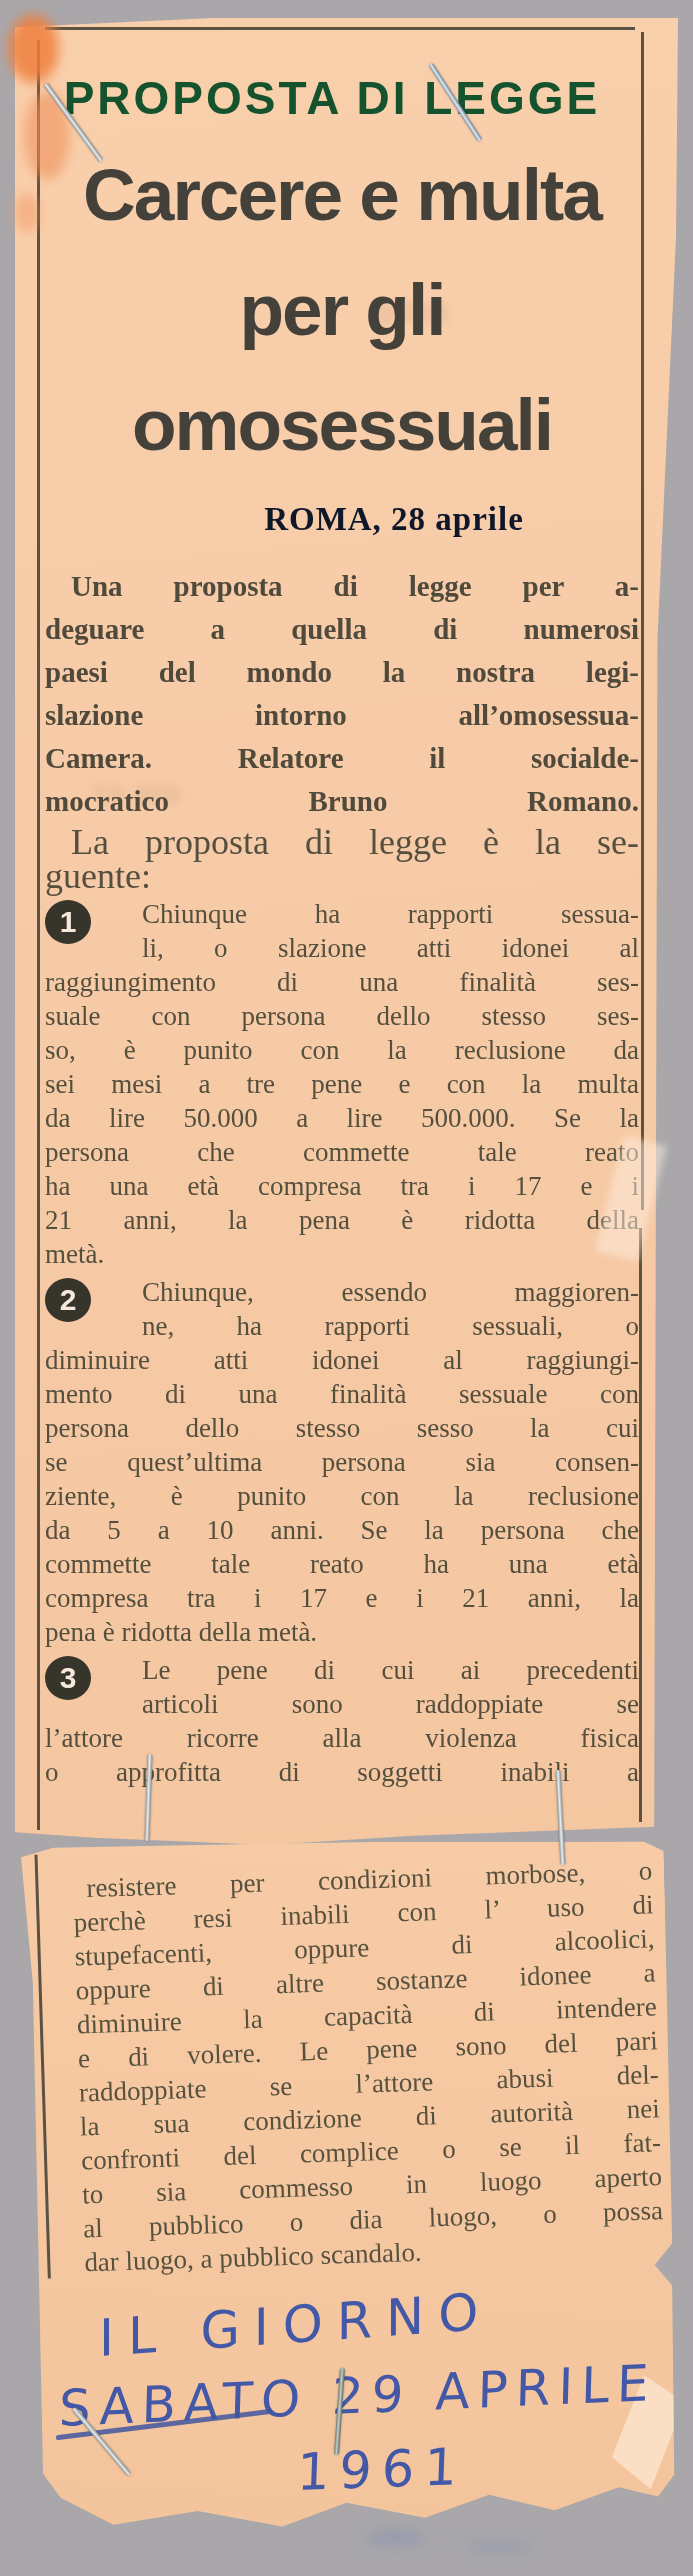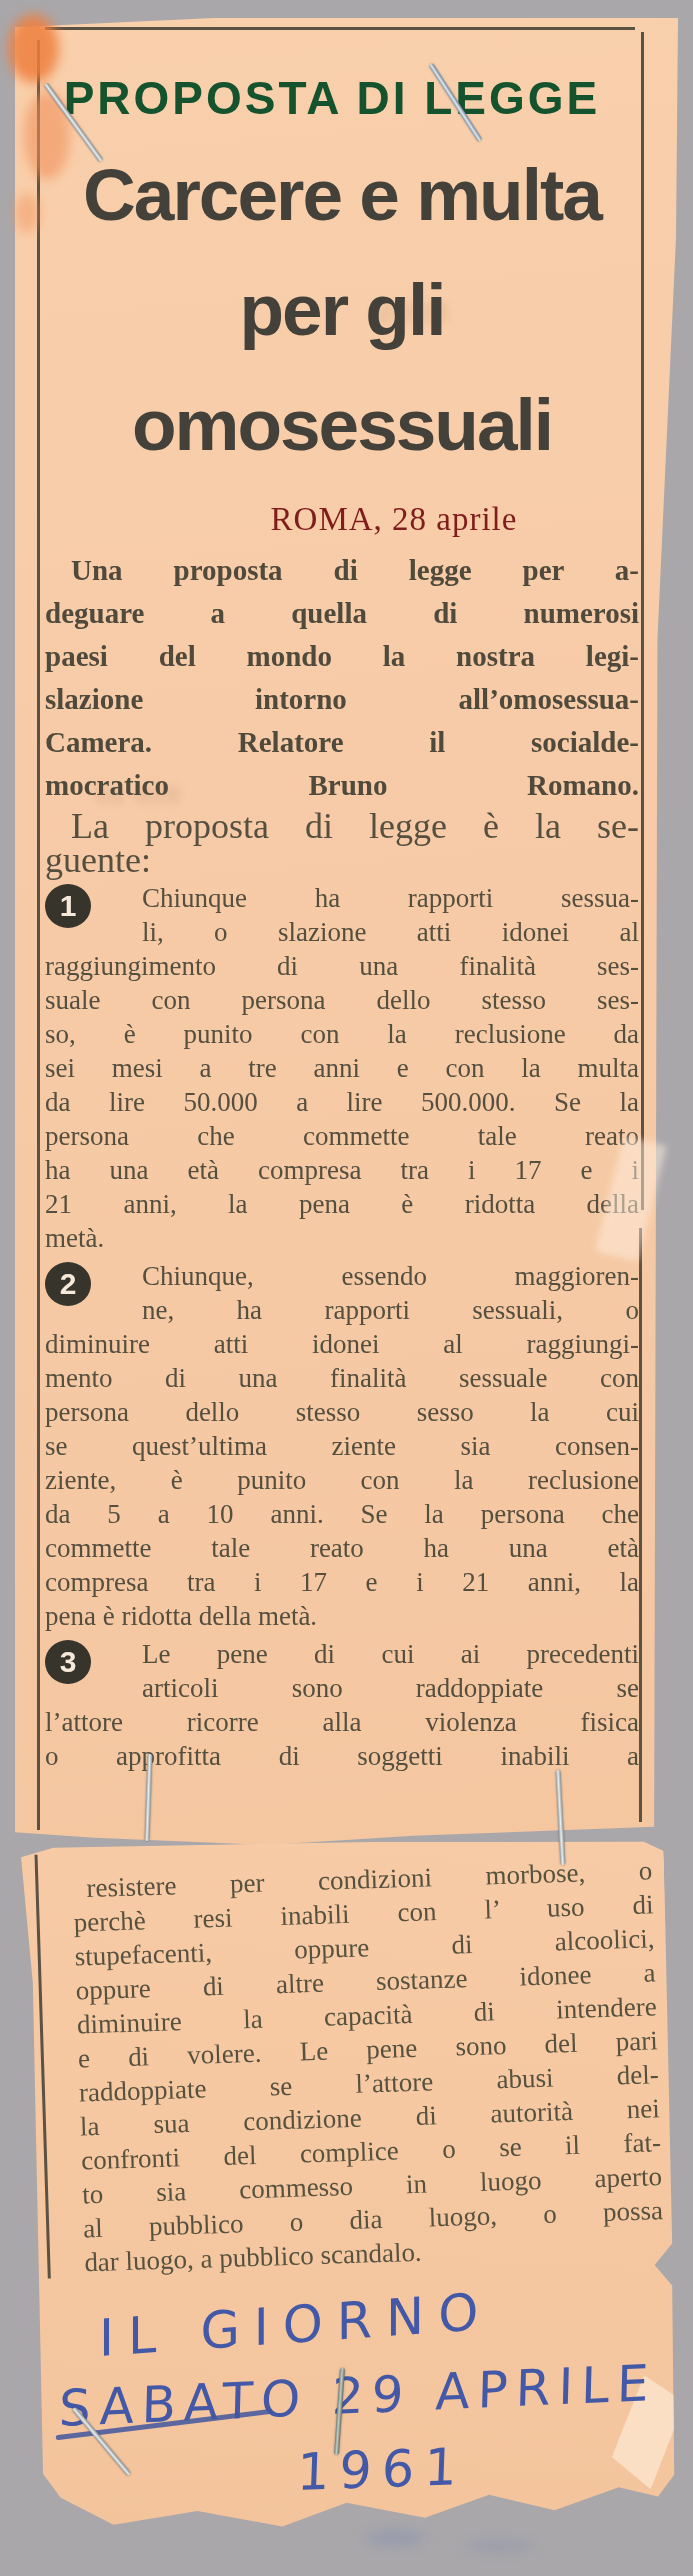--- a/index.html
+++ b/index.html
@@ -28,38 +28,38 @@
     font-family:"Liberation Sans",sans-serif;font-weight:700;
     font-size:46px;letter-spacing:3px;color:#14532d;
   }
   .headline{
     position:absolute;left:30px;top:137px;width:624px;text-align:center;
     font-family:"Liberation Sans",sans-serif;font-weight:700;
     font-size:73px;line-height:115px;letter-spacing:-2px;color:#44413a;
   }
   .dateline{
     width:100%;box-sizing:border-box;padding-left:104px;text-align:center;
-    font-weight:400;font-size:33px;letter-spacing:1px;color:#7f1d1d;
+    font-weight:700;font-size:33px;letter-spacing:1px;color:#0f172a;
     height:44px;
   }
   
   #column{position:absolute;left:45px;top:501px;width:594px;color:#544f3f;}
   .ln{font-size:27px;line-height:34px;text-align:justify;text-align-last:justify;-moz-text-align-last:justify;white-space:normal;}
   .ln-end{text-align-last:left;-moz-text-align-last:left;}
   .lead .ln{font-weight:700;font-size:29px;line-height:43px;color:#4f4a3b;}
   .intro .ln{font-size:36px;}
   .first-indent{text-indent:26px;}
   .item{position:relative;margin-top:4px;}
   .hang{margin-left:97px;}
   .num-circle{
     position:absolute;left:0px;top:3px;width:46px;height:44px;border-radius:50%;
     background:#37342c;color:#f6e9da;text-align:center;
     font-family:"Liberation Sans",sans-serif;font-weight:700;font-size:30px;line-height:44px;
   }
-  .lead{margin-top:4px;font-family:Liberation Serif, serif;}
+  .lead{margin-top:20px;font-family:Liberation Serif, serif;}
   .intro{margin-top:2px;}
   
   #cont-text{position:absolute;left:57px;top:30px;width:580px;color:#57523f;}
   #cont-text .ln{font-size:27px;line-height:34px;}
   
   .hand{
     position:absolute;color:#4358a6;
     font-family:"DejaVu Sans",sans-serif;font-weight:400;
     transform-origin:left center;
   }
@@ -120,36 +120,36 @@
     <div class="ln ln-end">guente:</div>
   </div>
 
   <div class="item">
     <div class="num-circle">1</div>
     <div class="ln hang">Chiunque ha rapporti sessua-</div>
     <div class="ln hang">li, o slazione atti idonei al</div>
     <div class="ln">raggiungimento di una finalità ses-</div>
     <div class="ln">suale con persona dello stesso ses-</div>
     <div class="ln">so, è punito con la reclusione da</div>
-    <div class="ln">sei mesi a tre anni e con la multa</div>
+    <div class="ln">sei mesi a tre pene e con la multa</div>
     <div class="ln">da lire 50.000 a lire 500.000. Se la</div>
     <div class="ln">persona che commette tale reato</div>
     <div class="ln">ha una età compresa tra i 17 e i</div>
     <div class="ln">21 anni, la pena è ridotta della</div>
     <div class="ln ln-end">metà.</div>
   </div>
 
   <div class="item">
     <div class="num-circle">2</div>
     <div class="ln hang">Chiunque, essendo maggioren-</div>
     <div class="ln hang">ne, ha rapporti sessuali, o</div>
     <div class="ln">diminuire atti idonei al raggiungi-</div>
     <div class="ln">mento di una finalità sessuale con</div>
     <div class="ln">persona dello stesso sesso la cui</div>
-    <div class="ln">se quest’ultima ziente sia consen-</div>
+    <div class="ln">se quest’ultima persona sia consen-</div>
     <div class="ln">ziente, è punito con la reclusione</div>
     <div class="ln">da 5 a 10 anni. Se la persona che</div>
     <div class="ln">commette tale reato ha una età</div>
     <div class="ln">compresa tra i 17 e i 21 anni, la</div>
     <div class="ln ln-end">pena è ridotta della metà.</div>
   </div>
 
   <div class="item">
     <div class="num-circle">3</div>
     <div class="ln hang">Le pene di cui ai precedenti</div>

